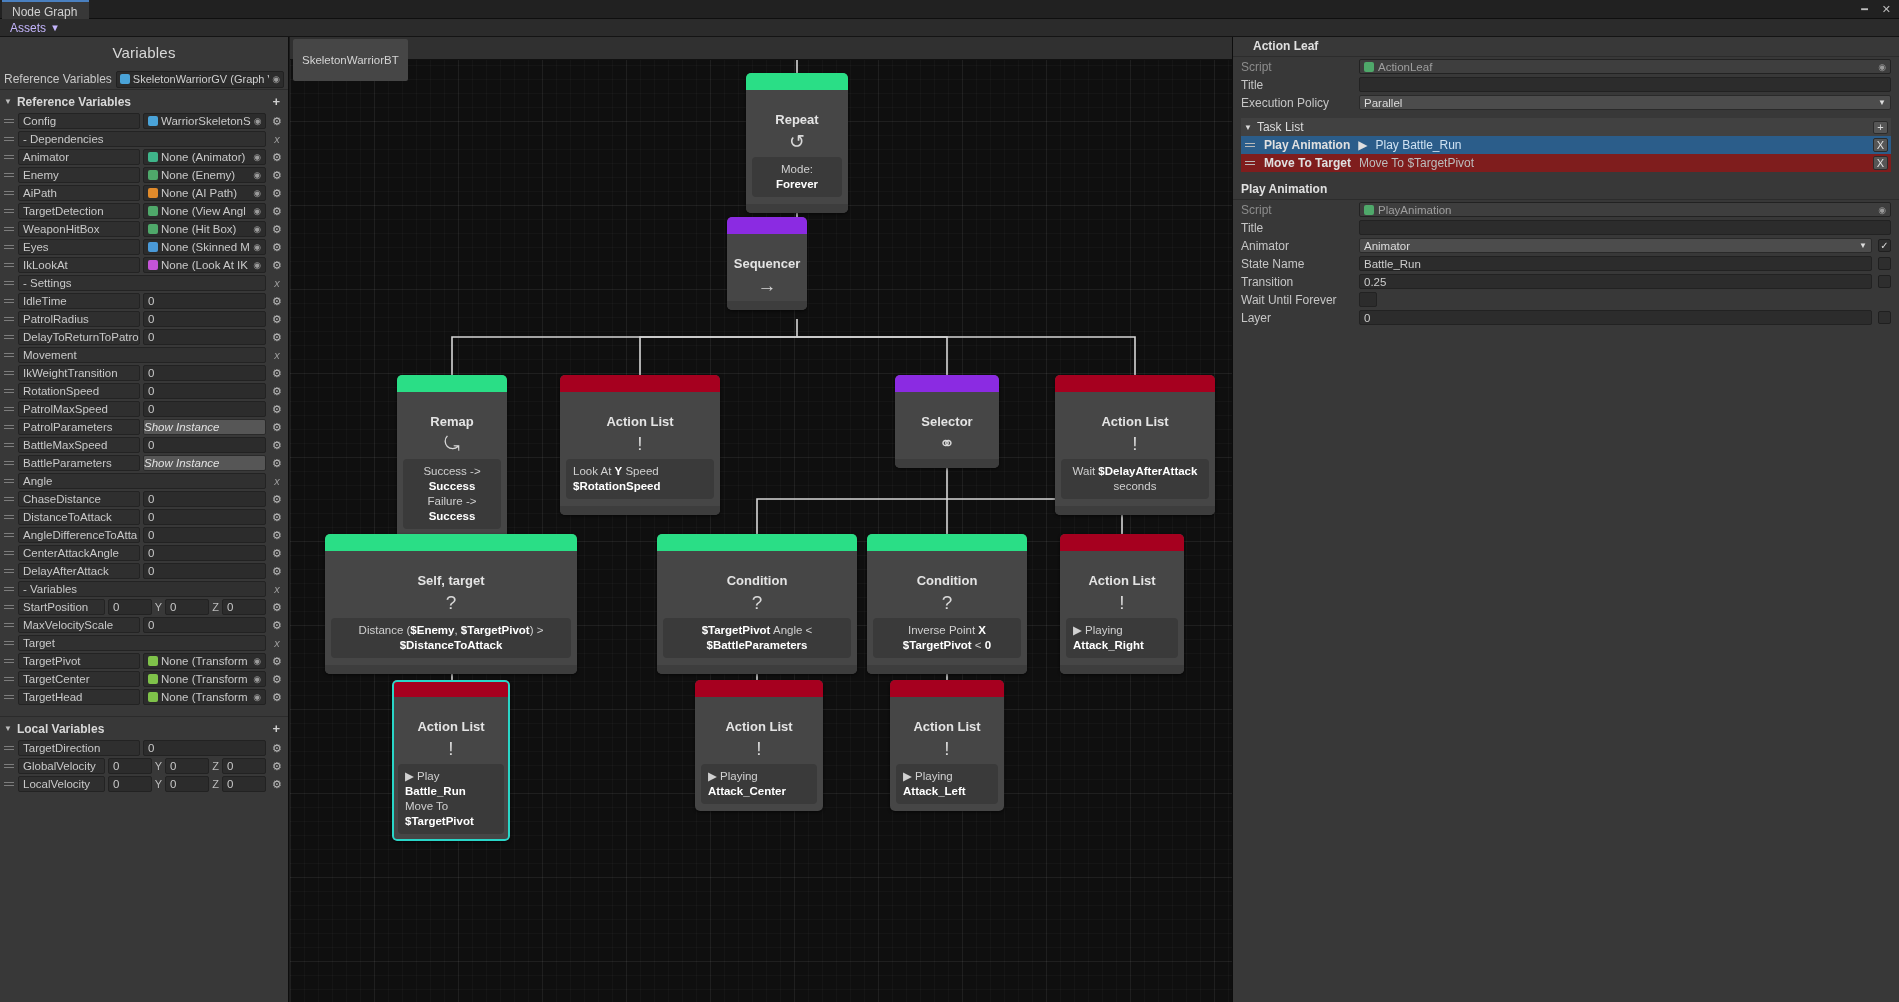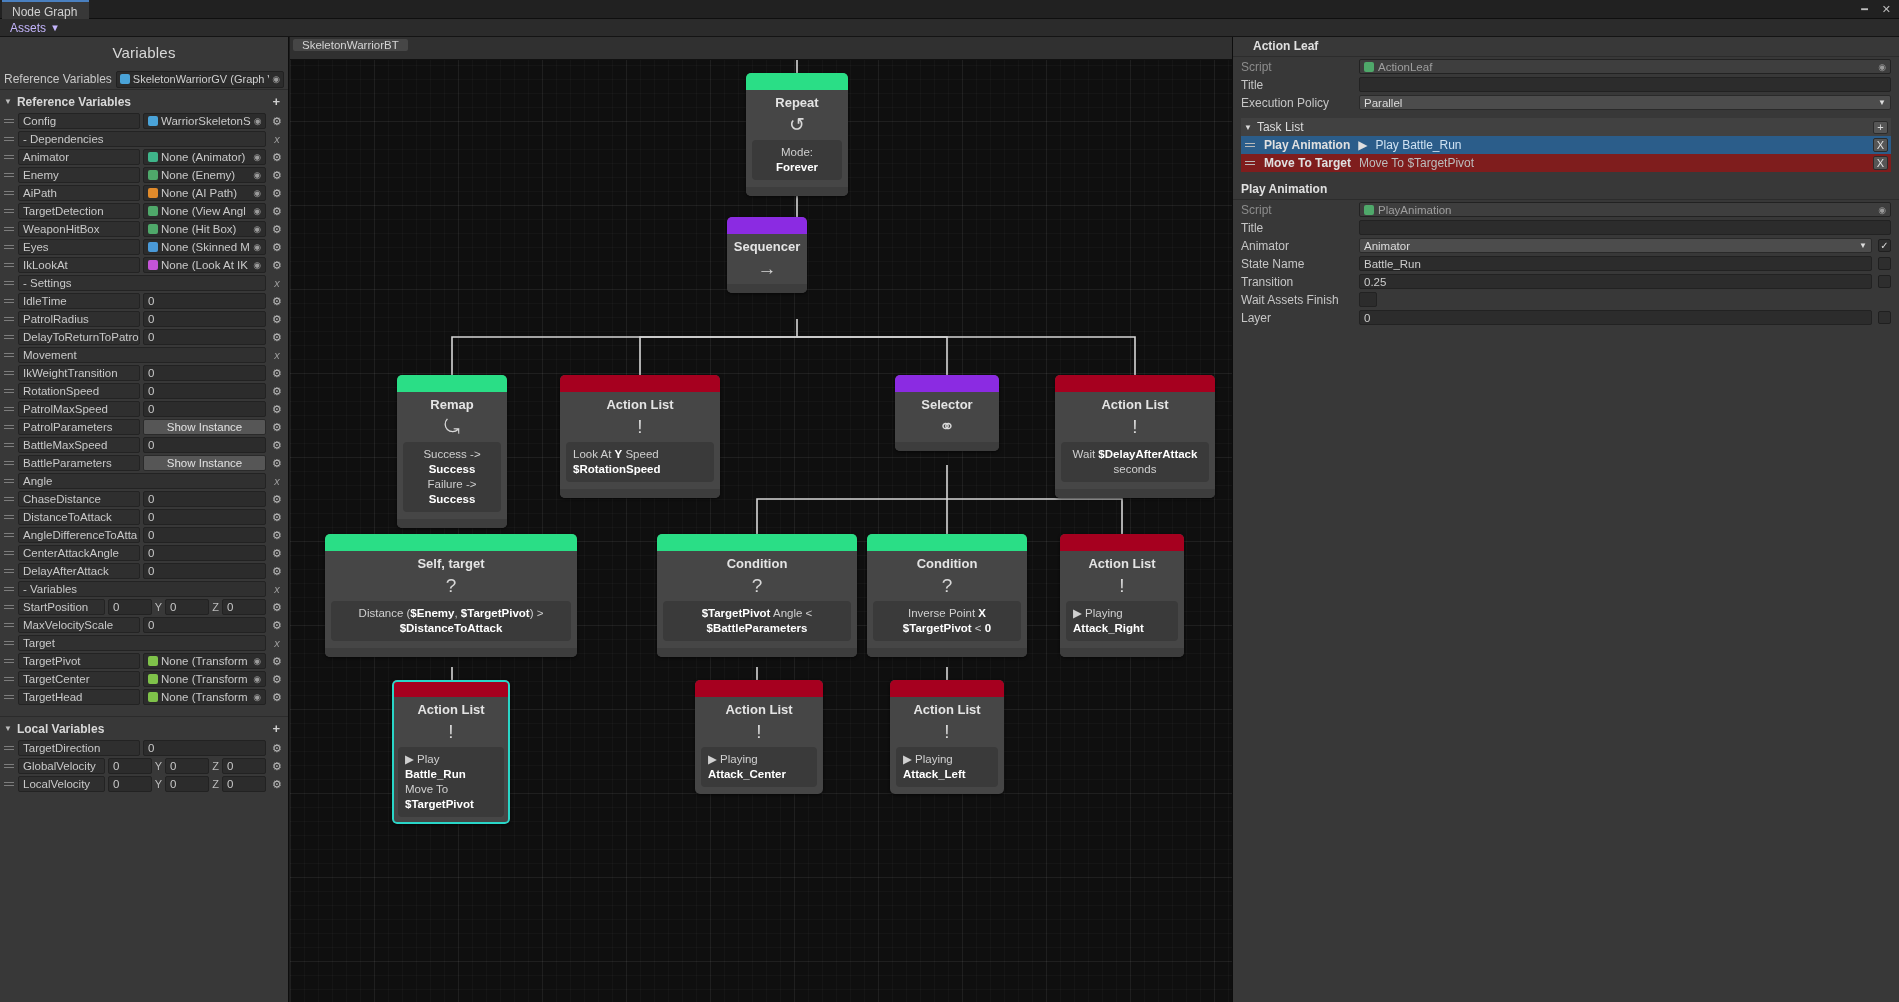--- a/index.html
+++ b/index.html
@@ -40,21 +40,21 @@
   .vrow { display:flex; align-items:center; height:18px; padding:0 3px; gap:3px; }
   .grip { width:12px; flex:none; color:#7b7b7b; font-size:11px; text-align:center; line-height:10px; }
   .grip i { display:block; width:10px; height:1px; background:#7d7d7d; margin:2px auto; }
   .namebox { width:122px; height:16px; background:#2f2f2f; border:1px solid #232323; border-radius:2px;
     font-size:11.5px; color:#c9c9c9; padding:1px 4px; overflow:hidden; white-space:nowrap; }
   .valbox { flex:1; height:16px; background:#2c2c2c; border:1px solid #222; border-radius:2px;
     font-size:11.5px; color:#c9c9c9; padding:1px 4px; overflow:hidden; white-space:nowrap;
     display:flex; align-items:center; gap:3px; }
   .valbox .pick { margin-left:auto; font-size:9px; color:#9a9a9a; }
   .btn-inst { flex:1; height:16px; background:#565656; border:1px solid #2a2a2a; border-radius:2px;
-    font-size:11.5px; color:#e2e2e2; text-align:center; line-height:14px; }
+    font-size:11.5px; color:#e2e2e2; line-height:14px;font-style:italic; }
   .gear { width:16px; flex:none; text-align:center; font-size:11px; color:#bdbdbd; }
   .xbtn { width:16px; flex:none; text-align:center; font-size:11px; color:#9e9e9e; font-style:italic; }
   .grouprow { display:flex; align-items:center; height:18px; padding:0 3px; gap:3px; }
   .groupbox { flex:1; height:16px; background:#303030; border:1px solid #232323; border-radius:2px;
     font-size:11.5px; color:#c9c9c9; padding:1px 4px; }
   .vecrow { display:flex; align-items:center; flex:1; gap:2px; }
   .vecbox { width:44px; height:16px; background:#2c2c2c; border:1px solid #222; border-radius:2px;
     font-size:11.5px; color:#c9c9c9; padding:1px 4px; }
   .vecbox.wide { flex:1; }
   .veclbl { font-size:11px; color:#bdbdbd; width:9px; text-align:center; }
@@ -65,28 +65,28 @@
     background:#0f0f0f;
     background-image:
       linear-gradient(to right, rgba(255,255,255,.045) 1px, transparent 1px),
       linear-gradient(to bottom, rgba(255,255,255,.045) 1px, transparent 1px),
       linear-gradient(to right, rgba(255,255,255,.025) 1px, transparent 1px),
       linear-gradient(to bottom, rgba(255,255,255,.025) 1px, transparent 1px);
     background-size:84px 84px, 84px 84px, 14px 14px, 14px 14px;
     overflow:hidden; }
   .graph-topbar { position:absolute; left:290px; top:37px; width:942px; height:23px;
     background:#303030; border-bottom:1px solid #111; }
-  .bt-chip { position:absolute; left:3px; top:2px; padding:0 9px; background:#464646;
+  .bt-chip { position:absolute; left:3px; top:2px; padding:15px 9px; background:#464646;
     font-size:11.5px; color:#d4d4d4; border-radius:2px; }
   svg.links { position:absolute; left:0; top:0; width:942px; height:965px; pointer-events:none; }
 
   .node { position:absolute; background:#464646; border-radius:5px; box-shadow:0 1px 3px rgba(0,0,0,.6);
     overflow:hidden; }
   .node .hdr { height:17px; border-radius:4px 4px 0 0; }
-  .node .ttl { text-align:center; font-size:13px; font-weight:bold; color:#e4e4e4; padding:5px 0 2px; }
+  .node .ttl { text-align:center; font-size:13px; font-weight:bold; color:#e4e4e4; padding:22px 0 2px; }
   .node .gly { text-align:center; font-size:19px; color:#d8d8d8; height:28px; line-height:26px; }
   .node .body { padding:0 6px 7px; }
   .node .chip { background:#3a3a3a; border-radius:4px; padding:5px 7px; font-size:11.5px;
     color:#d0d0d0; text-align:center; line-height:15px; }
   .node .chip.left { text-align:left; }
   .node .sel { position:absolute; inset:0; border:2px solid #29d6c8; border-radius:5px; pointer-events:none; }
   .node .footbar { height:9px; background:#3d3d3d; }
   b { color:#ffffff; font-weight:bold; }
 
   
@@ -787,21 +787,21 @@
           <span class="ilbl">State Name</span>
           <span class="ifield">Battle_Run</span>
           <span class="ichk"></span>
         </div>
         <div class="irow">
           <span class="ilbl">Transition</span>
           <span class="ifield">0.25</span>
           <span class="ichk"></span>
         </div>
         <div class="irow">
-          <span class="ilbl">Wait Assets Finish</span>
+          <span class="ilbl">Wait Until Forever</span>
           <span class="ifield" style="flex:none;width:18px"></span>
           <span style="flex:1"></span>
         </div>
         <div class="irow">
           <span class="ilbl">Layer</span>
           <span class="ifield">0</span>
           <span class="ichk"></span>
         </div>
       </div>
   </div>

